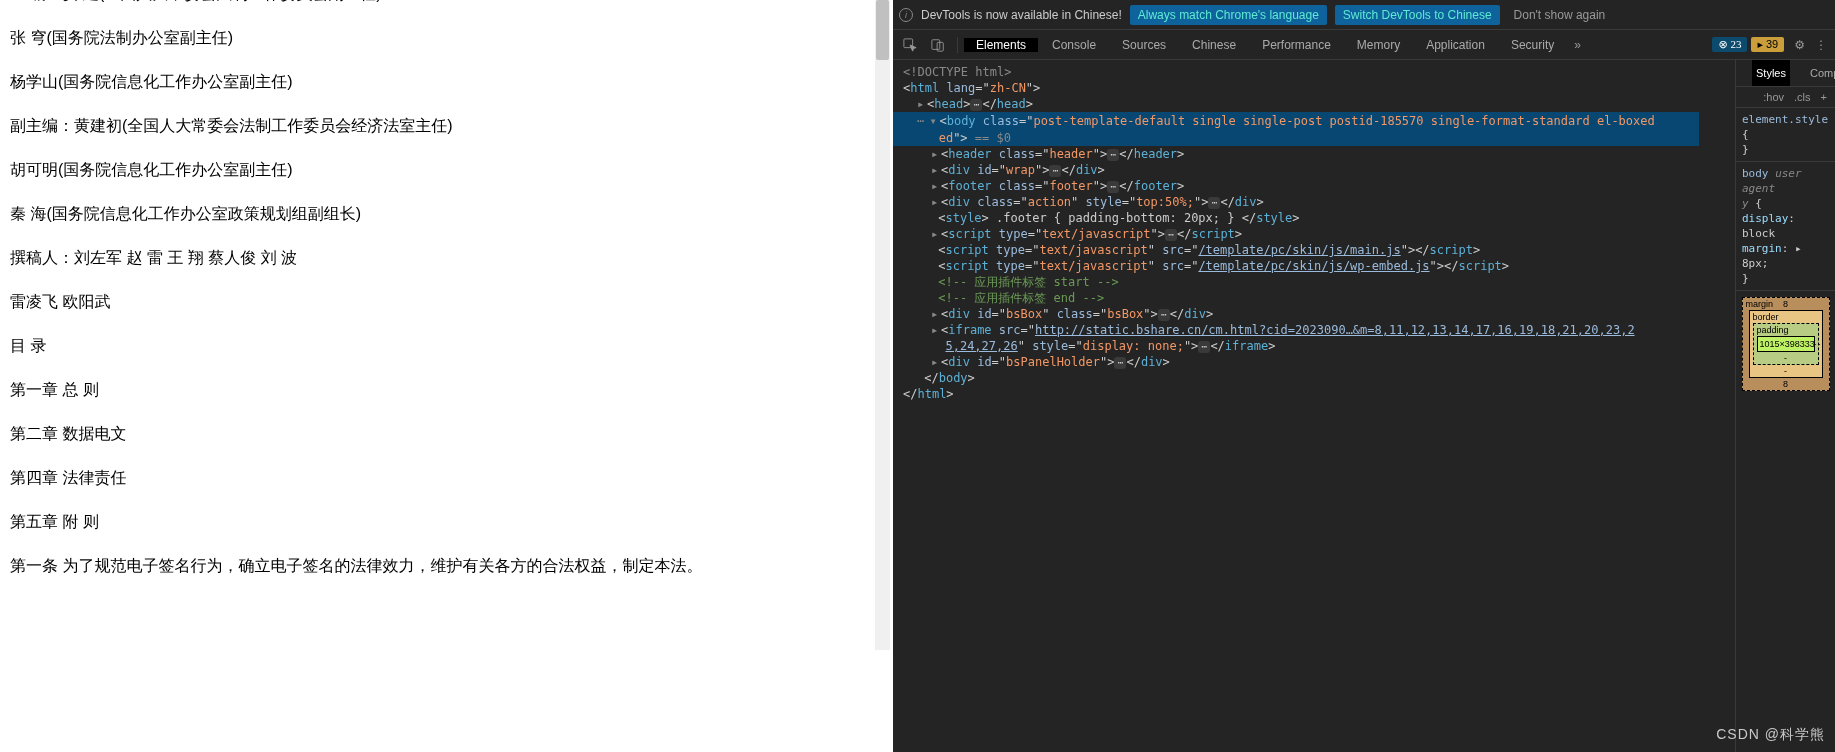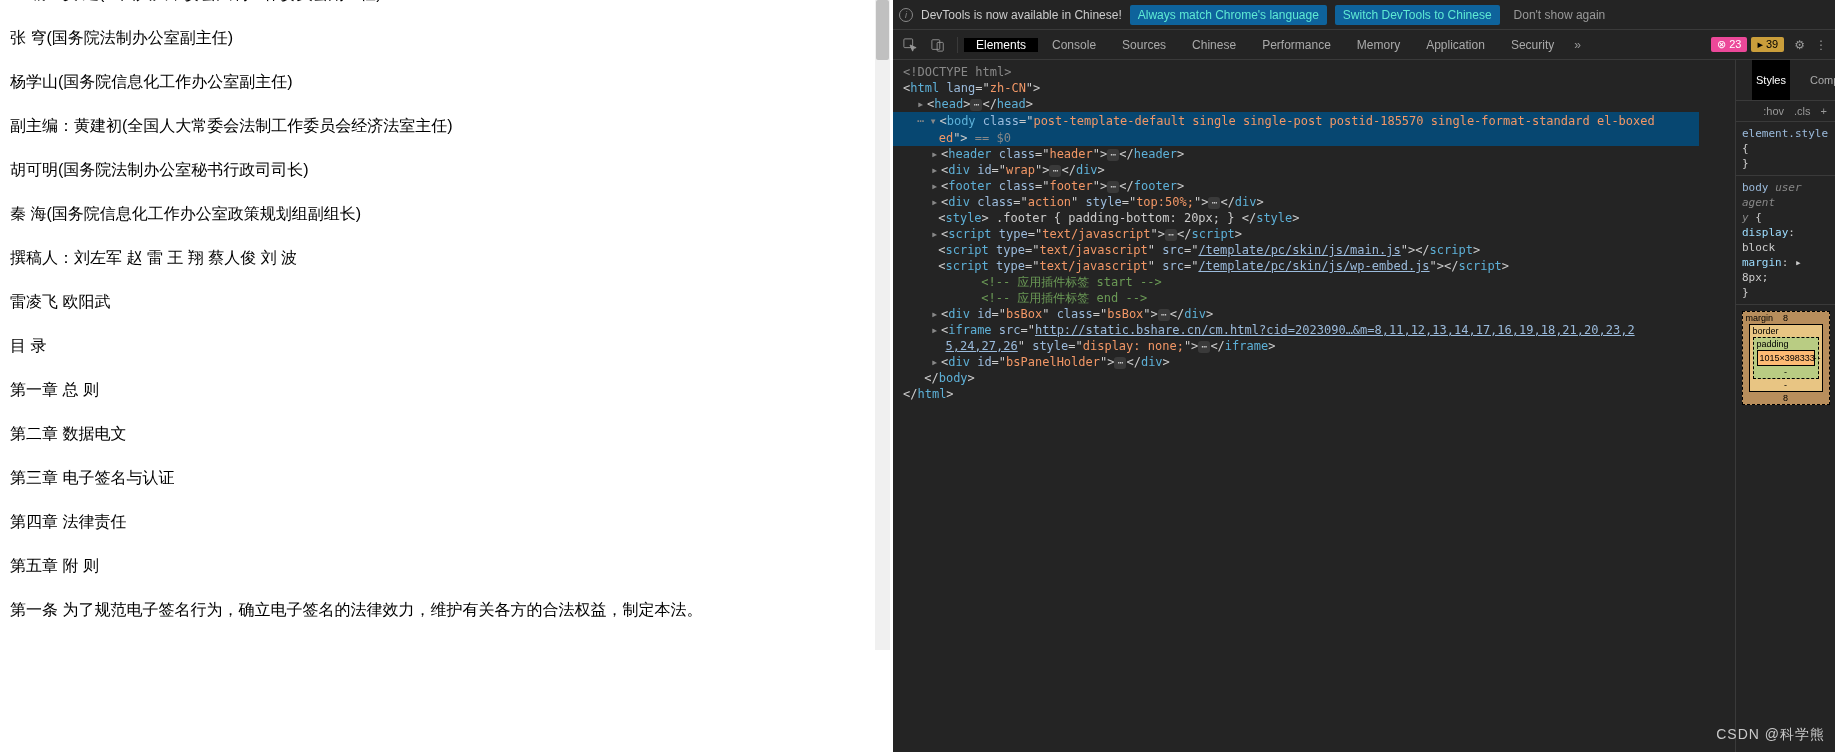--- a/index.html
+++ b/index.html
@@ -21,88 +21,87 @@
 
 .dt-tabs { display: flex; align-items: center; height: 30px; border-bottom: 1px solid #3a3a3a; padding: 0 4px; gap: 2px; }
 .dt-tabs .tool-icon { width: 18px; height: 18px; margin: 0 4px; display: inline-flex; align-items: center; justify-content: center; cursor: pointer; }
 .dt-tabs .tool-icon svg { width: 14px; height: 14px; stroke: #999; fill: none; }
 .dt-tabs .sep { width: 1px; height: 16px; background: #3a3a3a; margin: 0 4px; }
 .dt-tabs .tab { padding: 0 12px; color: #aaa; cursor: pointer; }
 .dt-tabs .tab.active { background: #000; color: #fff; }
 .dt-tabs .chev { color: #999; margin: 0 6px; cursor: pointer; }
 .dt-tabs .badges { margin-left: auto; display: flex; gap: 4px; align-items: center; }
 .dt-tabs .badge { padding: 1px 6px; border-radius: 2px; font-size: 11px; }
-.dt-tabs .badge.err { background: #ec4899; color: #fff; }
+.dt-tabs .badge.err { background: #0c4a6e; color: #fff; font-family: Liberation Serif, serif; }
 .dt-tabs .badge.err::before { content: "⊗ "; }
 .dt-tabs .badge.warn { background: #ca9e3b; color: #000; }
 .dt-tabs .badge.warn::before { content: "▸ "; }
 .dt-tabs .gear { color: #999; margin: 0 8px; cursor: pointer; }
 .dt-tabs .menu-dots { color: #999; margin-right: 4px; cursor: pointer; }
 
 .dt-body { flex: 1; display: flex; overflow: hidden; gap: 36px; }
 
 .dom-tree { flex: 1; font-family: Consolas, monospace; font-size: 12px; padding: 4px 0; overflow: auto; line-height: 16px; }
 .dom-tree .line { white-space: pre; padding: 0 4px; }
 .dom-tree .ind1 { padding-left: 10px; }
 .dom-tree .ind2 { padding-left: 24px; }
 .dom-tree .ind3 { padding-left: 38px; }
 .dom-tree .selected { background: #074771; padding-top: 1px; padding-bottom: 1px; }
 .dom-tree .selected-cont { background: #074771; }
 .dom-tree .tag { color: #5db0d7; }
 .dom-tree .attr-n { color: #9bbbdc; }
 .dom-tree .attr-v { color: #f29766; }
 .dom-tree .link { color: #9bbbdc; text-decoration: underline; }
-.dom-tree .comment { color: #6a9955; margin-left: 43px; }
+.dom-tree .comment { color: #6a9955; }
 .dom-tree .punct { color: #ccc; }
 .dom-tree .gray { color: #888; }
 .dom-tree .arrow { color: #888; display: inline-block; width: 10px; }
 .dom-tree .eq0 { color: #888; }
 .dom-tree .dots-badge { display: inline-block; background: #3a3a3a; color: #ccc; border-radius: 3px; padding: 0 3px; line-height: 12px; font-size: 10px; vertical-align: middle; }
 .dom-tree .bullets { color: #888; letter-spacing: -1px; }
 
 .styles-pane { width: 100px; border-left: 1px solid #3a3a3a; display: flex; flex-direction: column; font-size: 11px; }
 .styles-pane .sp-tabs { display: flex; border-bottom: 1px solid #3a3a3a; }
-.styles-pane .sp-tab { flex: 1; text-align: center; padding: 14px 4px; color: #aaa; cursor: pointer; margin-left: 16px; }
+.styles-pane .sp-tab { flex: 1; text-align: center; padding: 7px 4px; color: #aaa; cursor: pointer; margin-left: 16px; }
 .styles-pane .sp-tab.active { background: #000; color: #fff; }
 .styles-pane .sp-tools { display: flex; justify-content: flex-end; gap: 10px; padding: 4px 8px; border-bottom: 1px solid #3a3a3a; color: #999; }
 .styles-pane .sp-rules { padding: 4px 6px; font-family: Consolas, monospace; line-height: 15px; border-bottom: 1px solid #3a3a3a; }
 .styles-pane .sp-rules .sel { color: #9bbbdc; }
 .styles-pane .sp-rules .prop { color: #9cdcfe; }
 .styles-pane .sp-rules .val { color: #ccc; }
 .styles-pane .sp-rules .italic { font-style: italic; color: #888; }
 .styles-pane .box-model { padding: 6px 3px; display: flex; justify-content: center; }
 .styles-pane .bm-margin { border: 1px dashed #000; background: #b88e5c; padding: 12px 6px 12px 6px; position: relative; width: 88px; }
 .styles-pane .bm-border { border: 1px solid #000; background: #e8c583; padding: 12px 3px 12px 3px; position: relative; }
 .styles-pane .bm-padding { border: 1px dashed #000; background: #b9cc83; padding: 12px 3px 12px 3px; position: relative; }
-.styles-pane .bm-content { border: 1px solid #000; background: #fdba74; padding: 2px 2px; font-size: 9px; text-align: left; color: #000; }
+.styles-pane .bm-content { border: 1px solid #000; background: #bef264; padding: 2px 2px; font-size: 9px; text-align: left; color: #000; }
 .styles-pane .bm-label { position: absolute; top: 1px; left: 3px; font-size: 9px; color: #000; }
 .styles-pane .bm-num { position: absolute; font-size: 9px; color: #000; }
 .styles-pane .bm-num.top { top: 1px; left: 50%; transform: translateX(-50%); }
 .styles-pane .bm-num.right { right: 1px; top: 50%; transform: translateY(-50%); }
 .styles-pane .bm-num.bottom { bottom: 1px; left: 50%; transform: translateX(-50%); }
 
 .watermark { position: absolute; right: 10px; bottom: 8px; color: #c9c9c9; font-size: 14px; letter-spacing: 1px; pointer-events: none; }
 </style>
 </head>
 <body>
 
 <div class="page-content">
   <div class="text-body">
     <p style="margin-top:-18px">主   编：安  建(全国人大常委会法制工作委员会副主任)</p>
     <p>张   穹(国务院法制办公室副主任)</p>
     <p>杨学山(国务院信息化工作办公室副主任)</p>
     <p>副主编：黄建初(全国人大常委会法制工作委员会经济法室主任)</p>
-    <p>胡可明(国务院法制办公室秘书行政司司长)</p>
+    <p>胡可明(国务院信息化工作办公室副主任)</p>
     <p>秦   海(国务院信息化工作办公室政策规划组副组长)</p>
     <p>撰稿人：刘左军 赵 雷 王 翔 蔡人俊 刘 波</p>
     <p>雷凌飞 欧阳武</p>
     <p>目 录</p>
     <p>第一章 总 则</p>
     <p>第二章 数据电文</p>
-    <p>第三章 电子签名与认证</p>
     <p>第四章 法律责任</p>
     <p>第五章 附 则</p>
     <p>第一条 为了规范电子签名行为，确立电子签名的法律效力，维护有关各方的合法权益，制定本法。</p>
   </div>
   <div class="scrollbar">
     <div class="thumb"></div>
   </div>
 </div>
 
 <div class="devtools">

